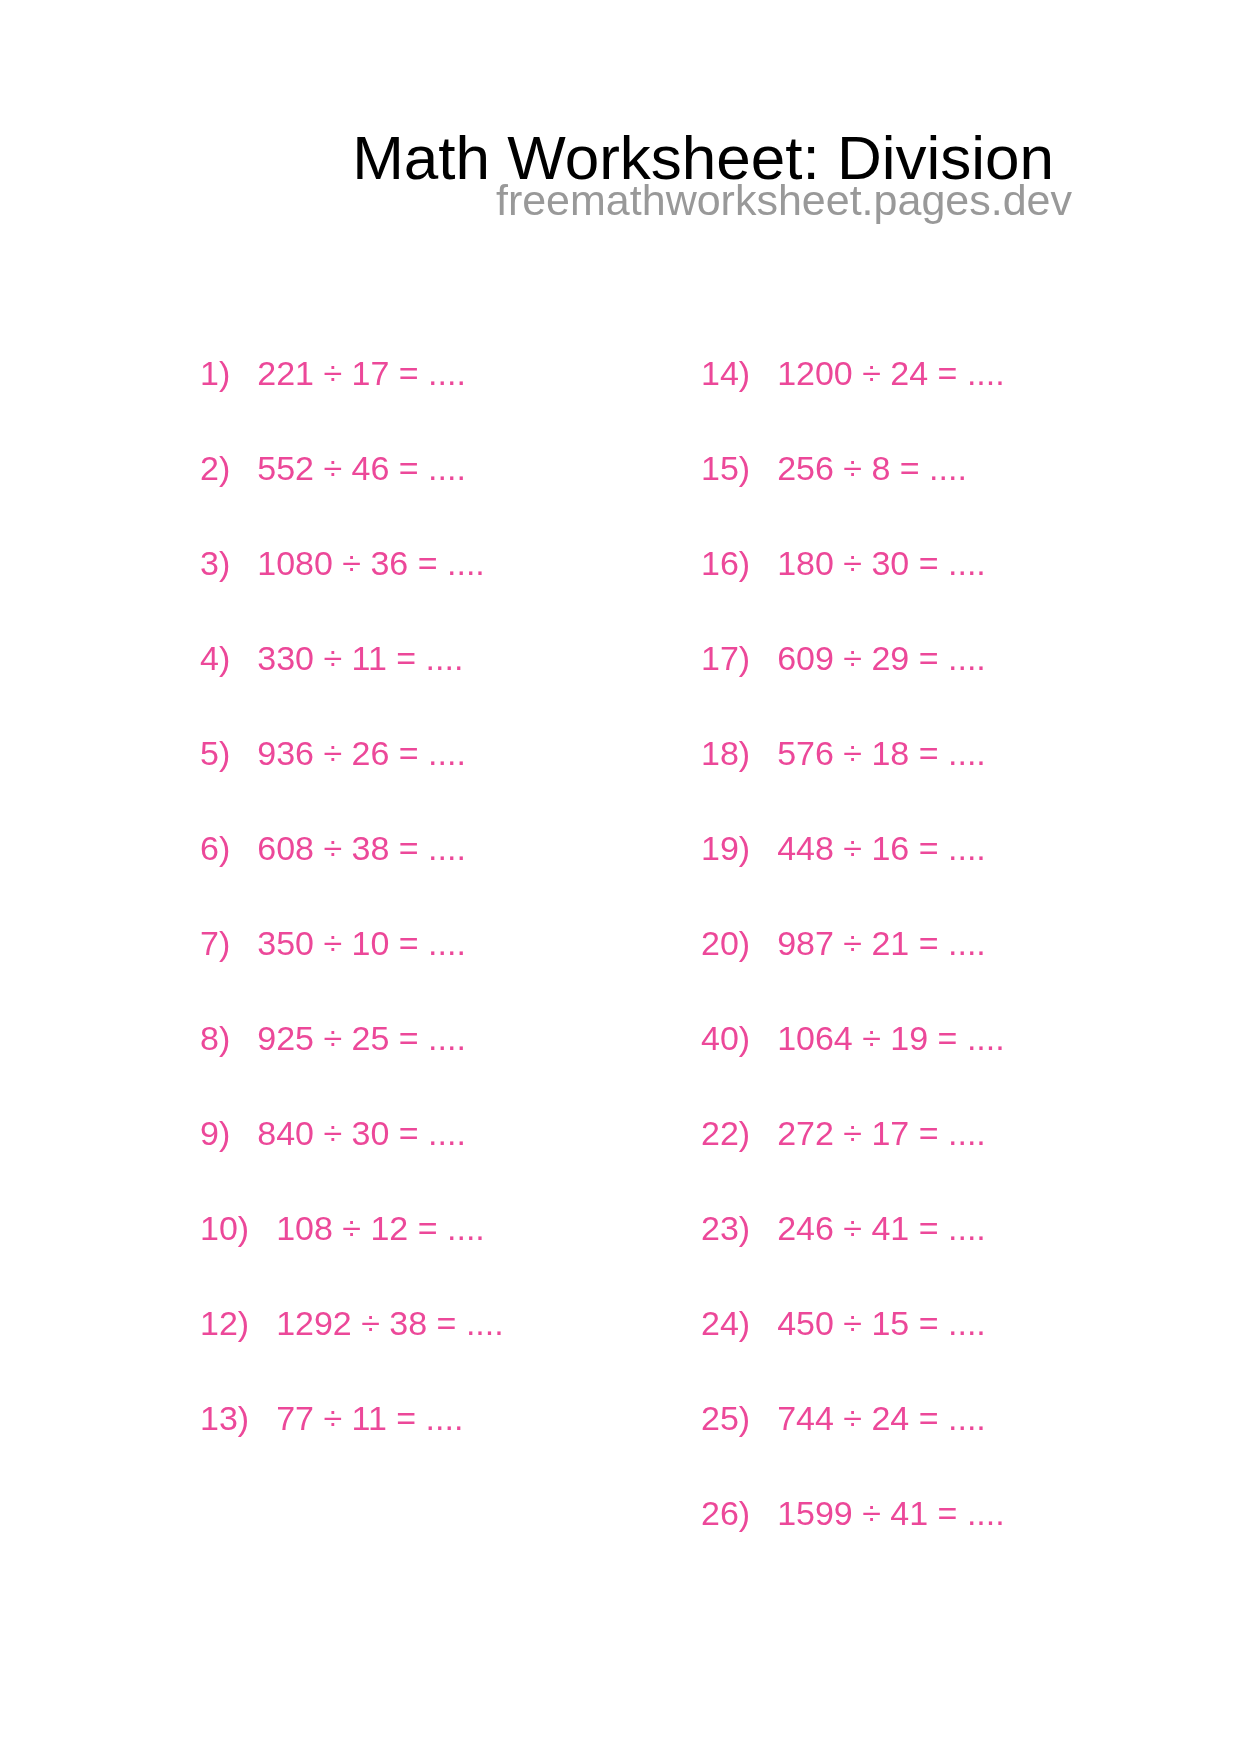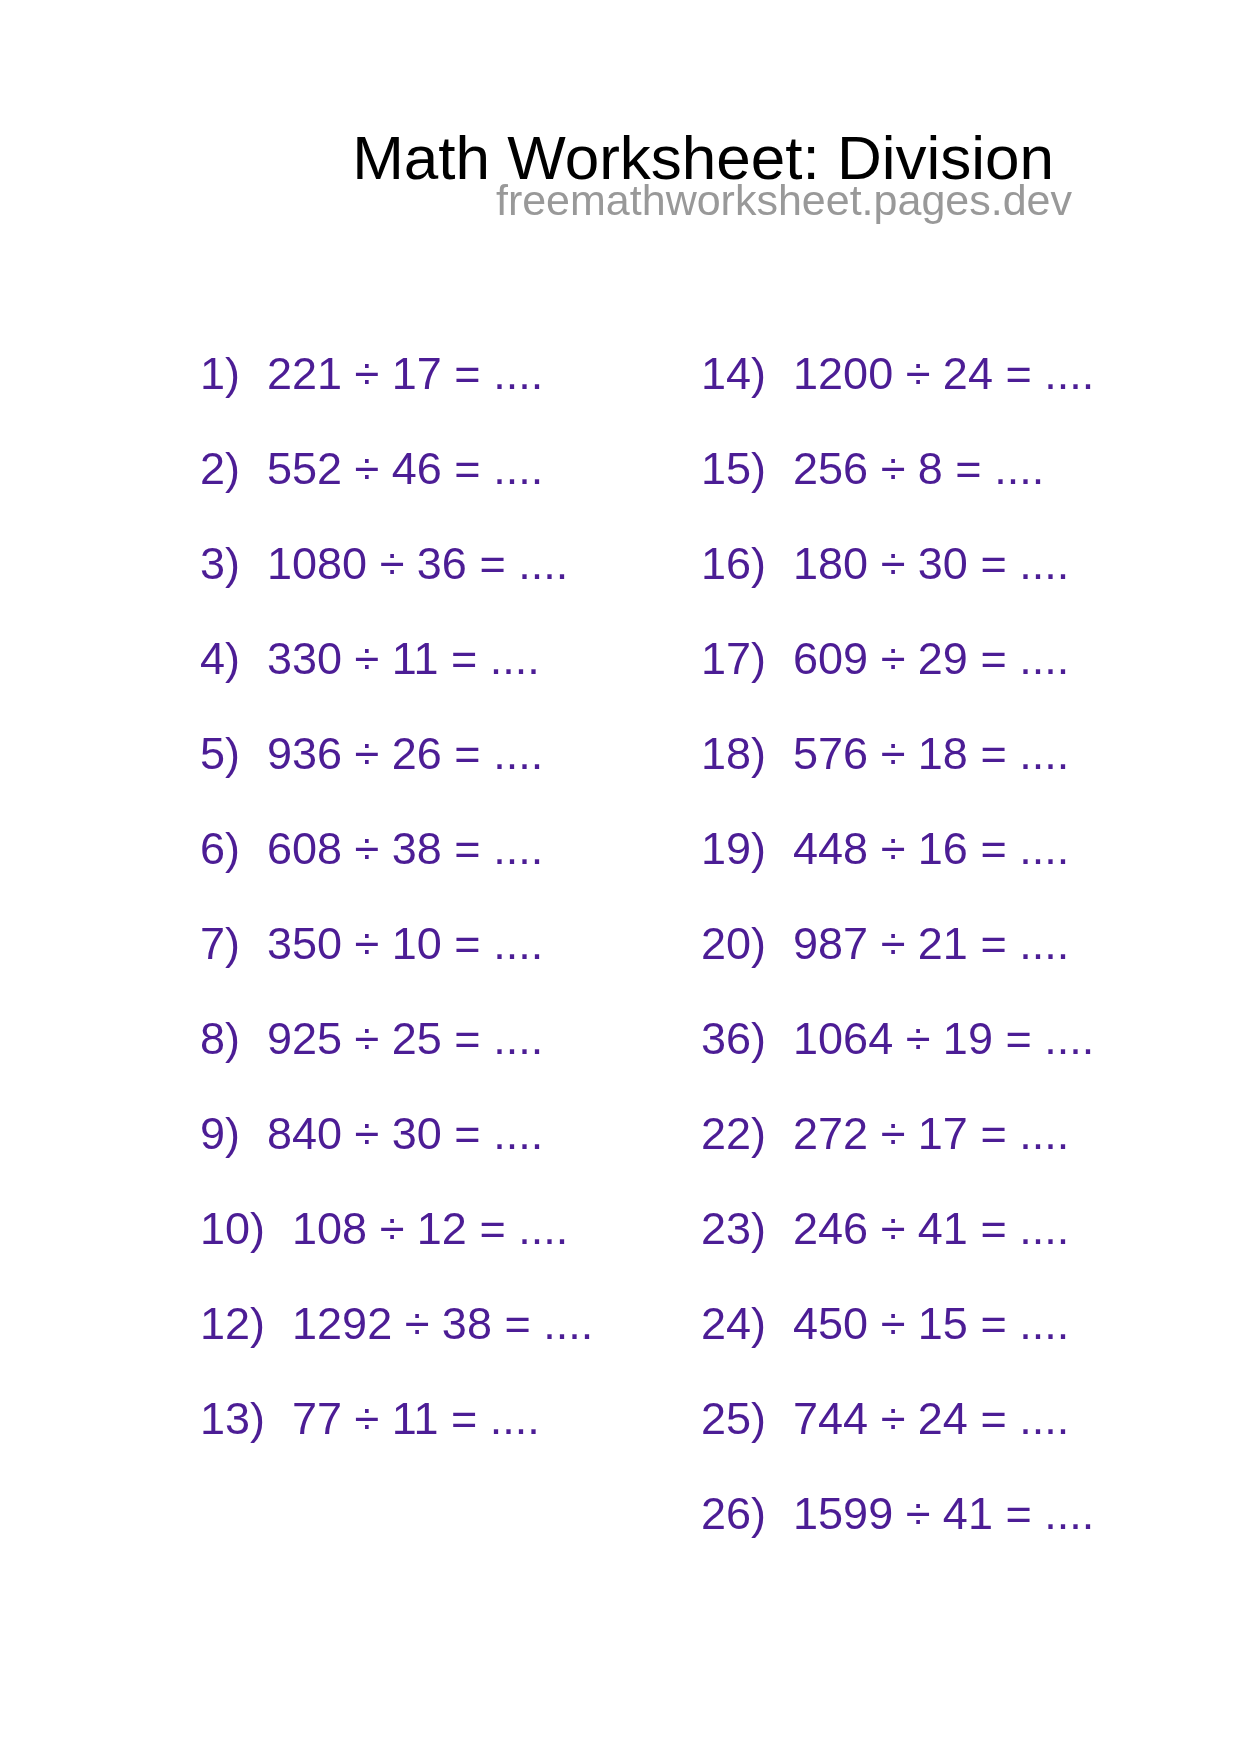--- a/index.html
+++ b/index.html
@@ -36,22 +36,22 @@
   }
   .col {
     position: absolute;
     top: 326px;
   }
   .col-left  { left: 200px; }
   .col-right { left: 701px; text-decoration: underline; }
   .problem-row {
     height: 95px;
     line-height: 95px;
-    font-size: 45px;
-    color: #4c1d95;
+    font-size: 34px;
+    color: #ec4899;
     white-space: nowrap;
   }
   .problem-num {
     display: inline-block;
   }
   .problem-expr {
     display: inline-block;
     margin-left: 27px;
   }
 </style>
@@ -79,21 +79,21 @@
   </div>
 
   <div class="col col-right">
     <div class="problem-row"><span class="problem-num">14)</span><span class="problem-expr">1200 ÷ 24 = ....</span></div>
     <div class="problem-row"><span class="problem-num">15)</span><span class="problem-expr">256 ÷ 8 = ....</span></div>
     <div class="problem-row"><span class="problem-num">16)</span><span class="problem-expr">180 ÷ 30 = ....</span></div>
     <div class="problem-row"><span class="problem-num">17)</span><span class="problem-expr">609 ÷ 29 = ....</span></div>
     <div class="problem-row"><span class="problem-num">18)</span><span class="problem-expr">576 ÷ 18 = ....</span></div>
     <div class="problem-row"><span class="problem-num">19)</span><span class="problem-expr">448 ÷ 16 = ....</span></div>
     <div class="problem-row"><span class="problem-num">20)</span><span class="problem-expr">987 ÷ 21 = ....</span></div>
-    <div class="problem-row"><span class="problem-num">36)</span><span class="problem-expr">1064 ÷ 19 = ....</span></div>
+    <div class="problem-row"><span class="problem-num">40)</span><span class="problem-expr">1064 ÷ 19 = ....</span></div>
     <div class="problem-row"><span class="problem-num">22)</span><span class="problem-expr">272 ÷ 17 = ....</span></div>
     <div class="problem-row"><span class="problem-num">23)</span><span class="problem-expr">246 ÷ 41 = ....</span></div>
     <div class="problem-row"><span class="problem-num">24)</span><span class="problem-expr">450 ÷ 15 = ....</span></div>
     <div class="problem-row"><span class="problem-num">25)</span><span class="problem-expr">744 ÷ 24 = ....</span></div>
     <div class="problem-row"><span class="problem-num">26)</span><span class="problem-expr">1599 ÷ 41 = ....</span></div>
   </div>
 
 </div>
 
 </body></html>

